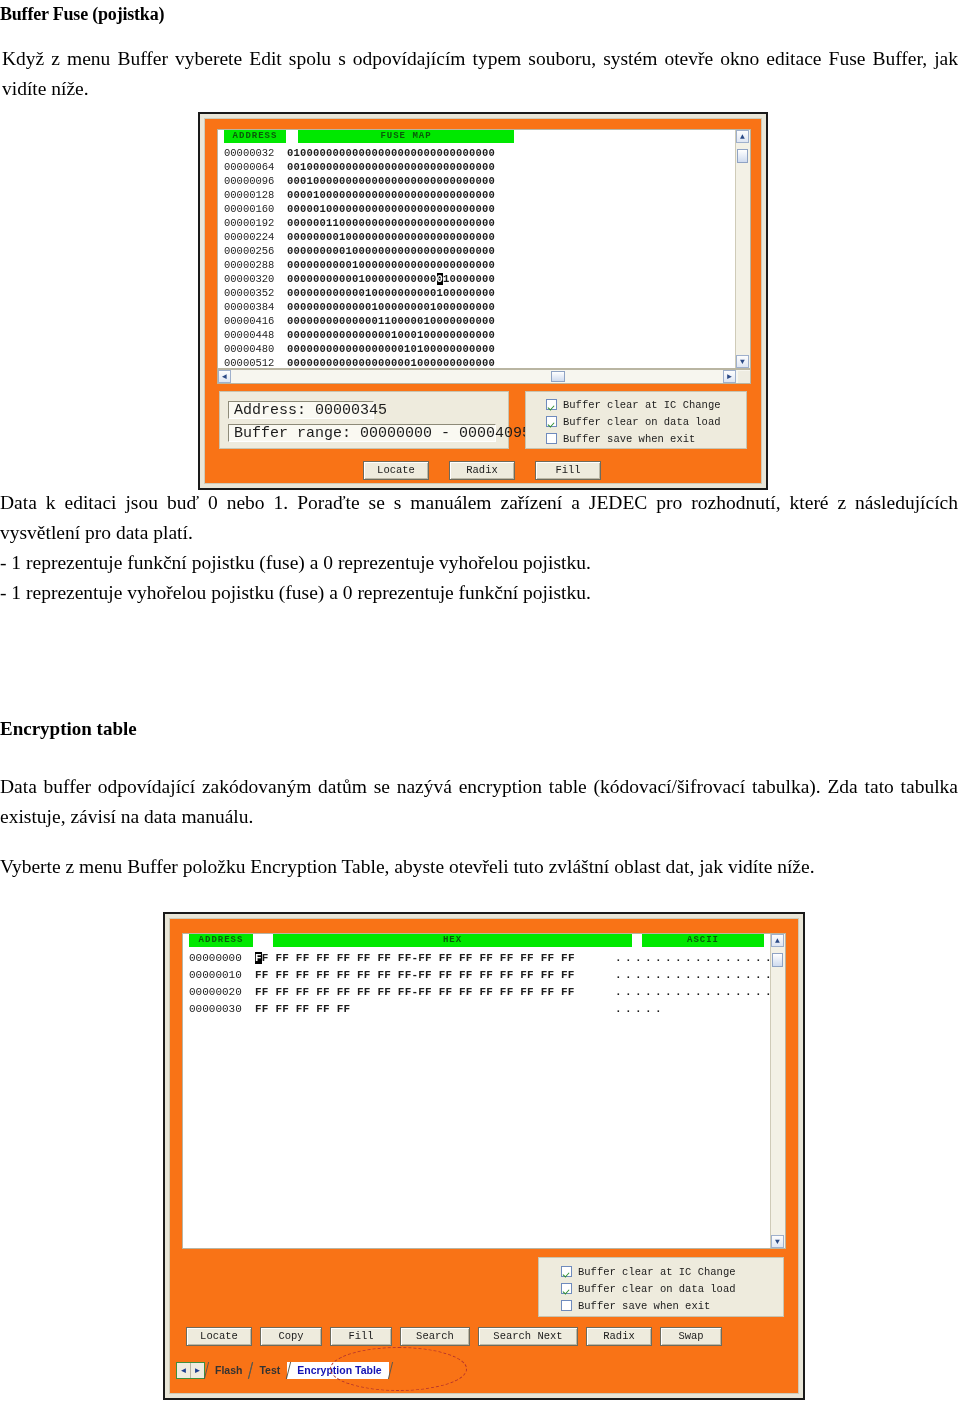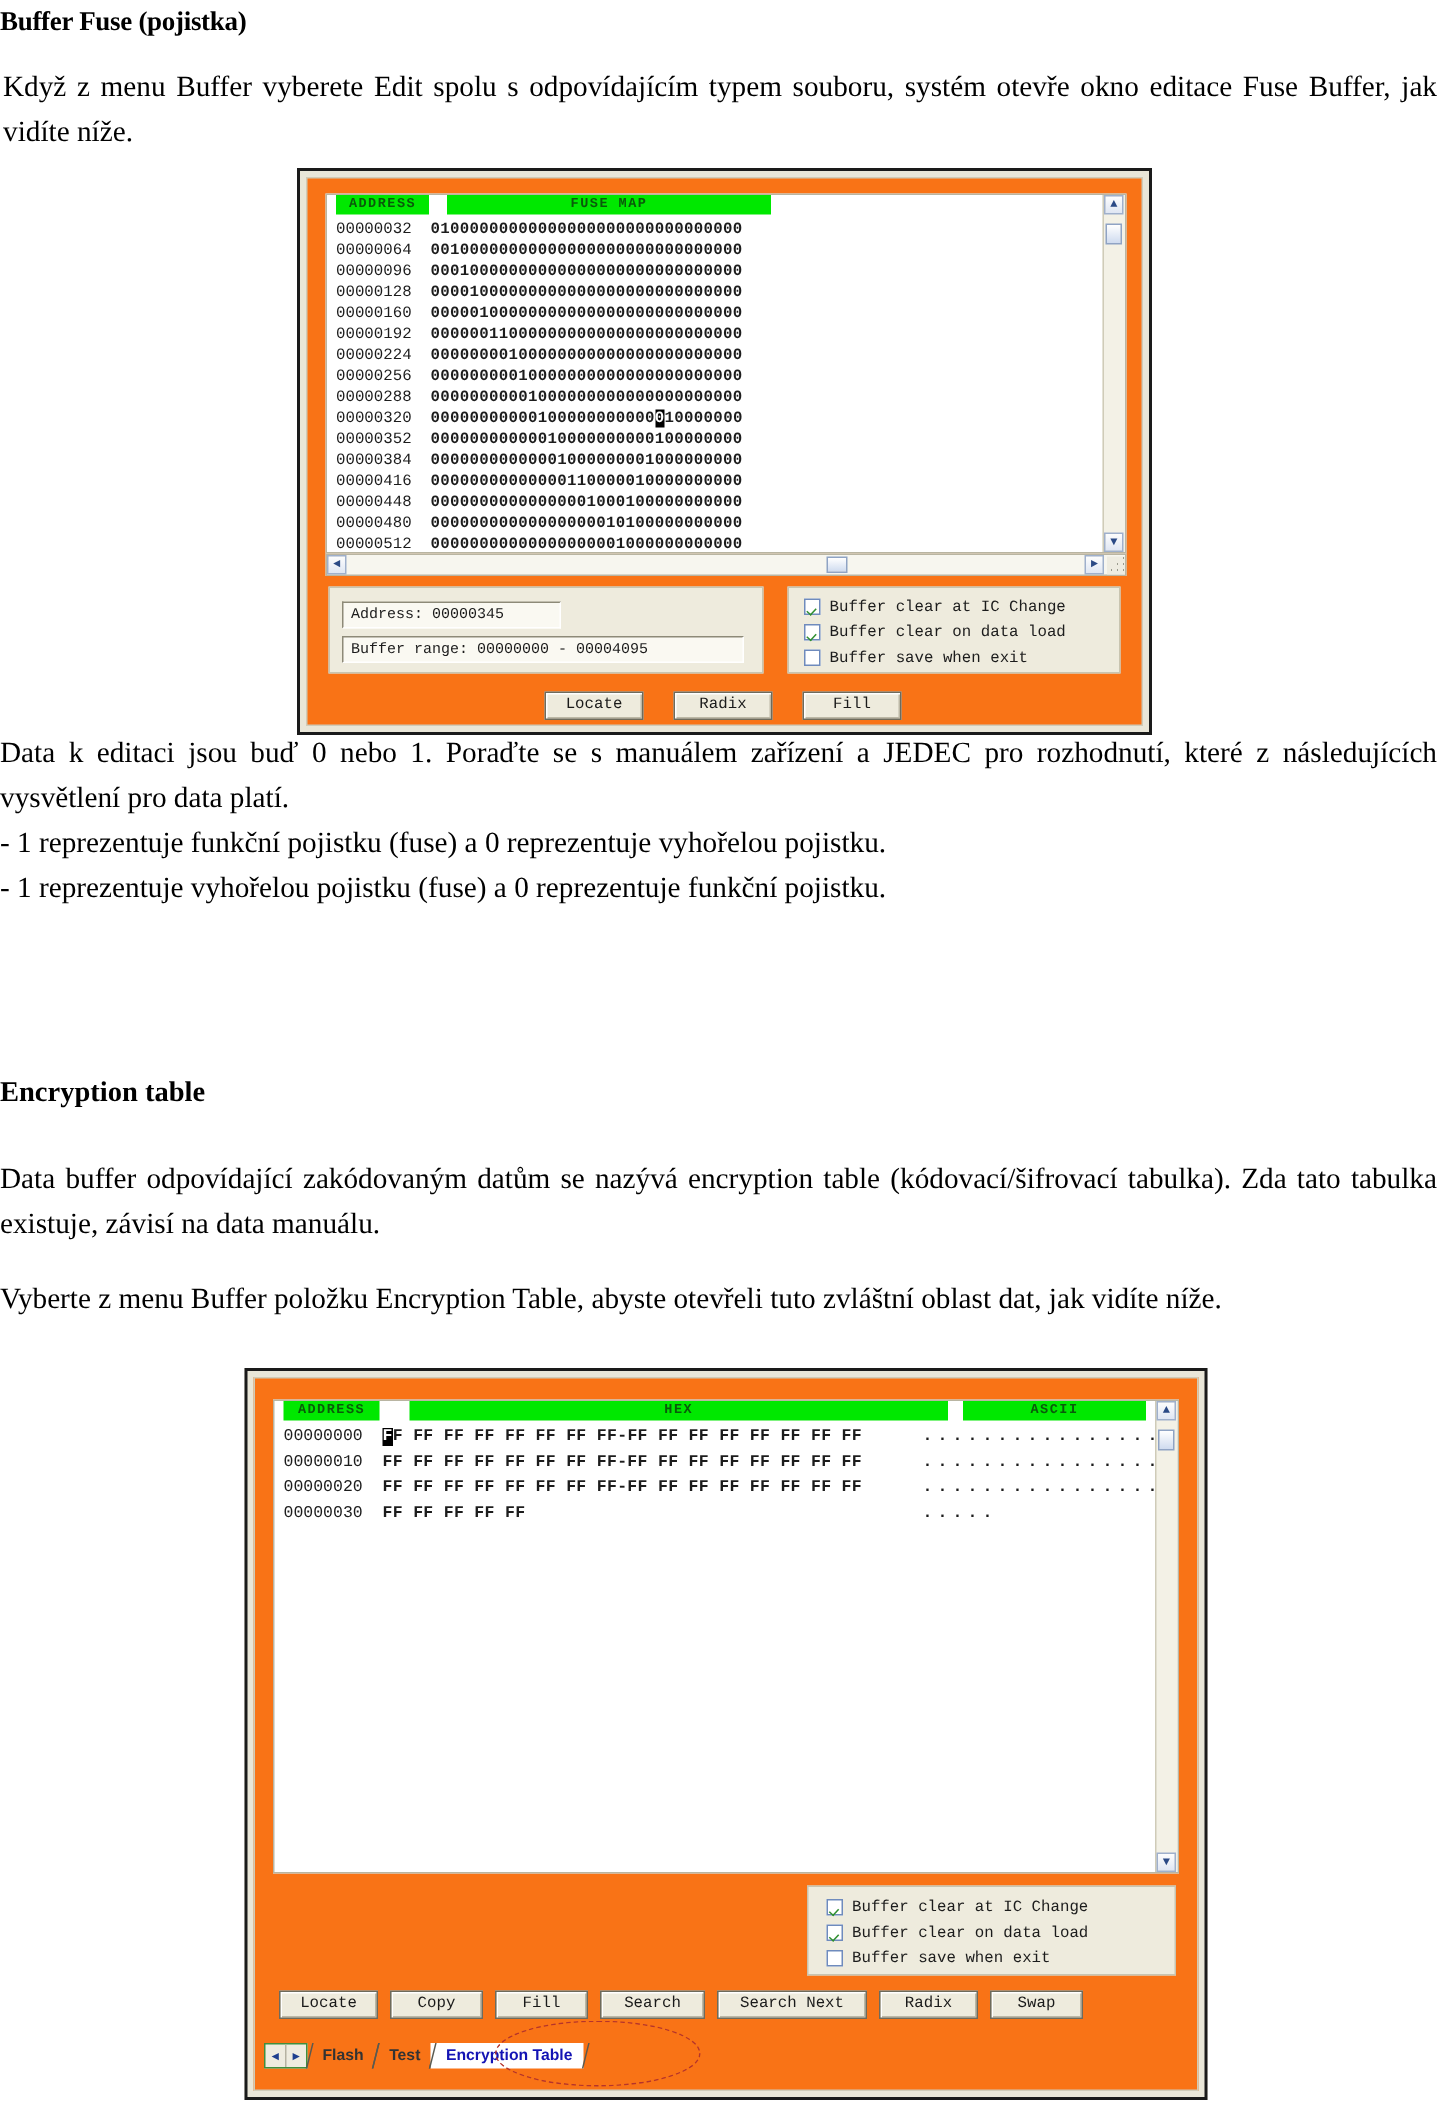--- a/index.html
+++ b/index.html
@@ -109,28 +109,29 @@
     box-sizing:border-box;
   }
   .field{
     position:absolute;
     background:#faf9f2;
     border-top:1px solid #8d8a78;
     border-left:1px solid #8d8a78;
     border-right:1px solid #ffffff;
     border-bottom:1px solid #ffffff;
     box-sizing:border-box;
-    font-size:10px;line-height:17px;
+    font-size:15px;line-height:17px;
     padding-left:5px;color:#1c1c1c;white-space:nowrap;
     font-family:"Liberation Mono","DejaVu Sans Mono",monospace;
   }
   .chk-line{
     position:absolute;height:17px;display:flex;align-items:center;
     font-size:10.5px;color:#1c1c1c;white-space:nowrap;
     font-family:"Liberation Mono","DejaVu Sans Mono",monospace;
+    margin-left:10px;
   }
   .chk{
     width:11px;height:11px;margin-right:6px;
     background:#fff;border:1px solid #6f8bbd;box-sizing:border-box;
     position:relative;flex:none;
   }
   .chk.on::after{
     content:"";position:absolute;left:2px;top:4px;
     width:3px;height:5px;border:solid #2f8f2f;
     border-width:0 1.6px 1.6px 0;transform:rotate(42deg);

